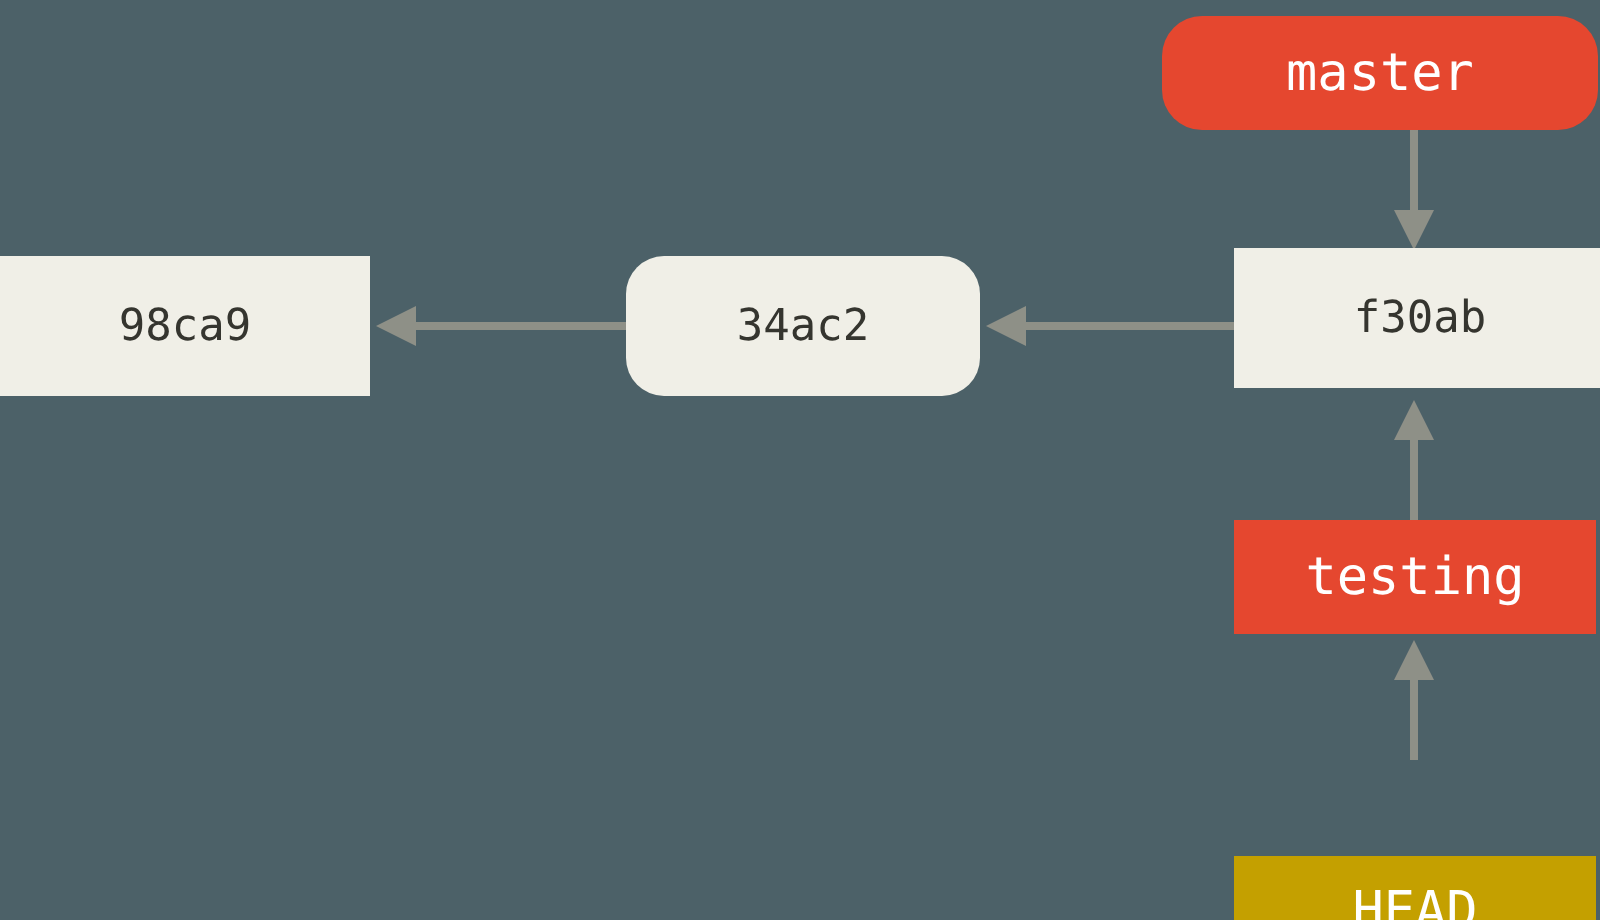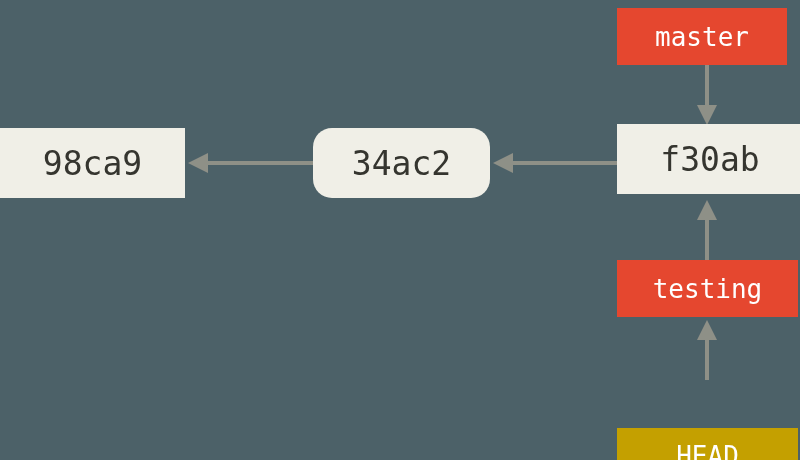--- a/index.html
+++ b/index.html
@@ -29,21 +29,21 @@
       display: flex;
       align-items: center;
       justify-content: center;
       box-sizing: border-box;
       user-select: none;
     }
     .commit {
       height: 70px;
       background: var(--commit-box, #F0EFE7);
       color: var(--commit-text, #35352F);
-      font-size: 33px;
+      font-size: 22px;
     }
     .branch {
       height: 57px;
       background: var(--branch-box, #E5472F);
       color: var(--branch-text, #FFFFFF);
       font-size: 26px;
     }
     .head {
       height: 56px;
       background: var(--head-box, #C4A000);
@@ -91,21 +91,21 @@
   </div>
 
   <div class="box commit" style="left:313px; top:128px; width:177px;border-radius:19px;">
     <span class="label">34ac2</span>
   </div>
 
   <div class="box commit" style="left:617px; top:124px; width:186px;">
     <span class="label">f30ab</span>
   </div>
 
-  <div class="box branch" style="left:617px; top:8px; width:170px;">
+  <div class="box branch" style="left:581px; top:8px; width:218px;border-radius:20px;">
     <span class="label">master</span>
   </div>
 
   <div class="box branch" style="left:617px; top:260px; width:181px;">
     <span class="label">testing</span>
   </div>
 
   <div class="box head" style="left:617px; top:380px; width:181px;margin-top:48px;">
     <span class="label">HEAD</span>
   </div>

